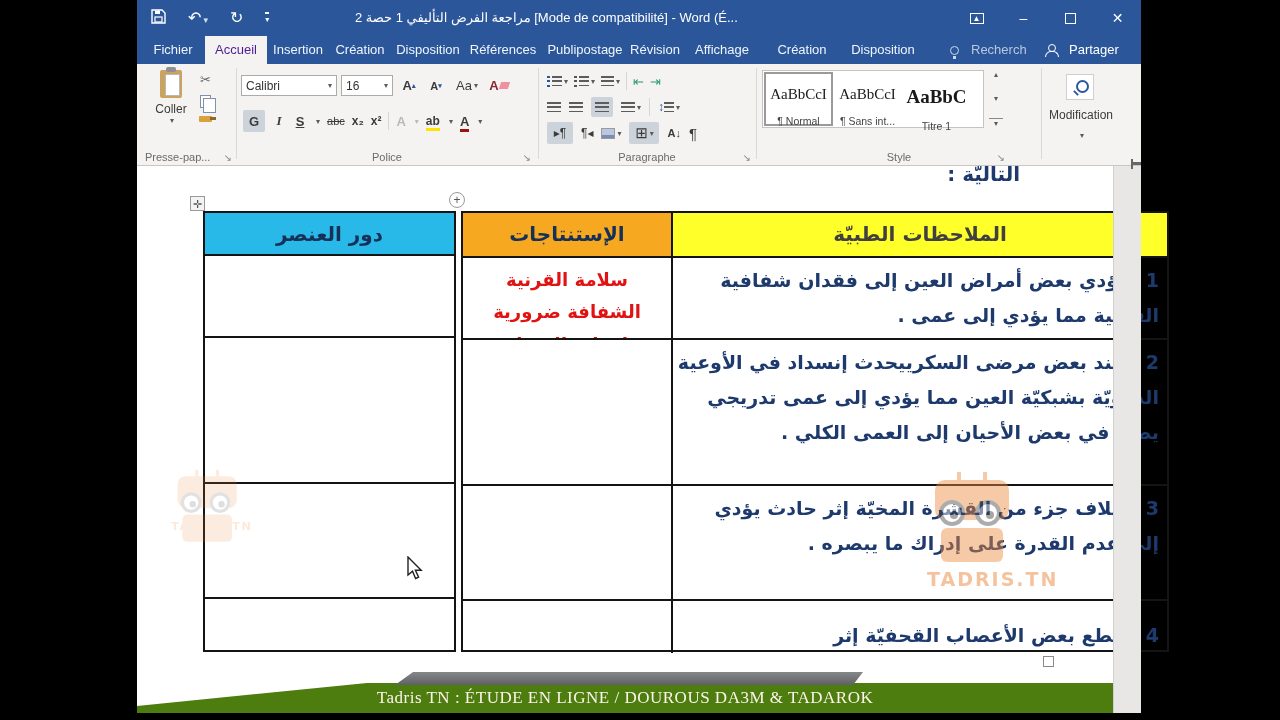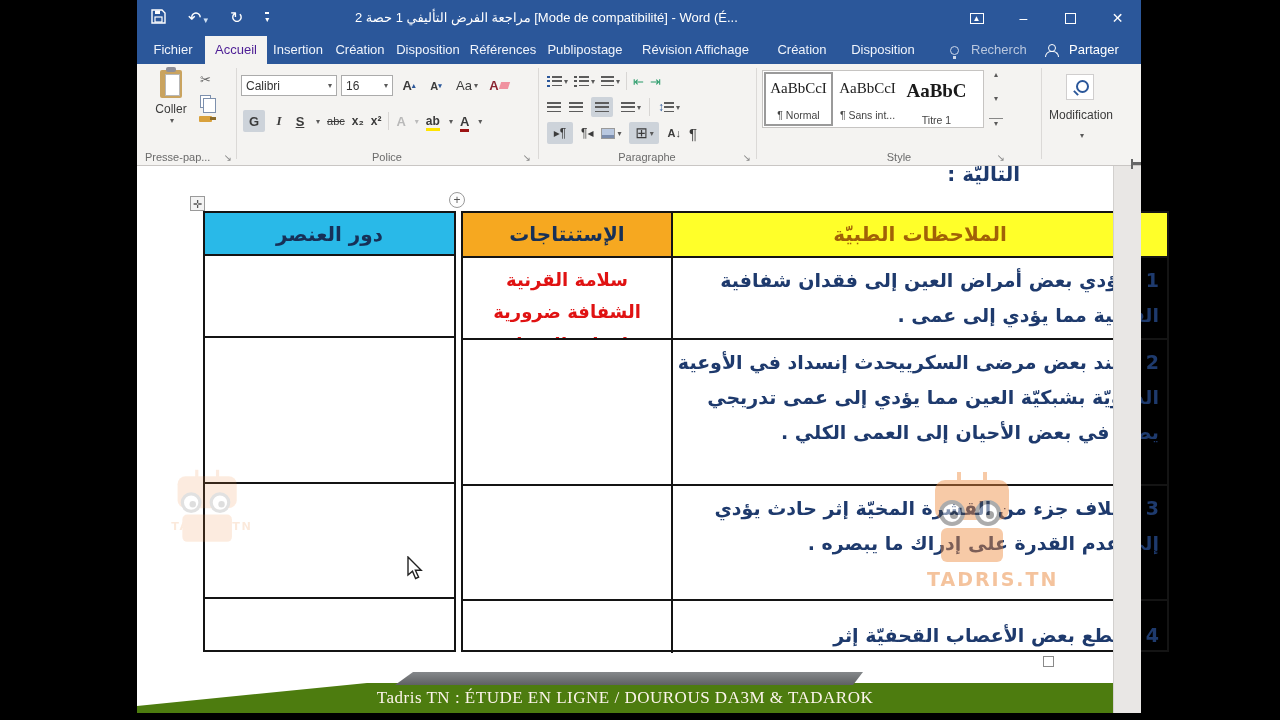--- a/index.html
+++ b/index.html
@@ -53,21 +53,21 @@
   .loupe::before { content:""; position:absolute; left:3px; top:0; width:9px; height:9px; border:2px solid #2b579a; border-radius:50%; }
   .loupe::after { content:""; position:absolute; left:0; bottom:0; width:6px; height:2px; background:#2b579a; transform:rotate(45deg); }
   .clipicon { position:relative; width:22px; height:28px; background:#c9a35f; border-radius:2px; }
   .clipicon::before { content:""; position:absolute; left:6px; top:-3px; width:10px; height:5px; background:#8f8f98; border-radius:2px; }
   .clipicon::after { content:""; position:absolute; left:5px; top:4px; width:13px; height:20px; background:#fff; border:1px solid #b8b8b8; }
   .copyic { position:relative; width:11px; height:13px; border:1.3px solid #7d90ad; background:#fff; }
   .copyic::before { content:""; position:absolute; left:2px; top:2px; width:11px; height:13px; border:1.3px solid #7d90ad; background:#fff; }
   .paintic { width:13px; height:6px; background:#d9a13c; border-radius:1px; position:relative; }
   .paintic::after { content:""; position:absolute; right:-4px; top:1px; width:6px; height:3px; background:#8a6a2a; }
   .shadeic { display:inline-block; width:14px; height:11px; background:linear-gradient(#b9c8e0 70%,#7b8dad 70%); border:1px solid #9a9a9a; }
-  .stylecard { width:69px; height:50px; text-align:center; padding-top:6px; }
+  .stylecard { width:69px; height:50px; text-align:center; padding-top:12px; }
   .stylecard .pv { font-size:15px; color:#1a1a1a; font-family:"Liberation Serif",serif; }
   .stylecard .nm { font-size:10.5px; color:#444; margin-top:12px; }
   .ubar { box-shadow:0 3px 0 0 currentColor; }
 
   
   #doc { position:absolute; left:0; top:166px; width:976px; height:517px; background:#fff; overflow:visible; z-index:1; }
   .ar { font-family:"DejaVu Sans", sans-serif; font-weight:bold; direction:rtl; }
   #intro { position:absolute; right:93px; top:-4px; font-size:20px; color:#1e3a6d; }
   .tblbox { position:absolute; border:2px solid #141414; }
   .hcell { height:43px; border-bottom:2px solid #141414; text-align:center; line-height:42px; font-size:20px; }
@@ -137,21 +137,21 @@
   </div>
 
   <div id="tabrow">
     <span class="tab" style="left:8px;width:56px;">Fichier</span>
     <span class="tab active" style="left:68px;width:62px;">Accueil</span>
     <span class="tab" style="left:130px;width:62px;">Insertion</span>
     <span class="tab" style="left:192px;width:62px;">Création</span>
     <span class="tab" style="left:254px;width:74px;">Disposition</span>
     <span class="tab" style="left:328px;width:76px;">Références</span>
     <span class="tab" style="left:404px;width:88px;">Publipostage</span>
-    <span class="tab" style="left:500px;width:60px;">Révision</span>
+    <span class="tab" style="left:488px;width:60px;">Révision</span>
     <span class="tab" style="left:552px;width:66px;">Affichage</span>
     <span class="tab" style="left:630px;width:70px;">Création</span>
     <span class="tab" style="left:704px;width:84px;">Disposition</span>
     <span class="tr-item" style="left:813px;color:#b9c7de;">
       <span class="bulb"></span>
       <span>Recherch</span>
     </span>
     <span class="tr-item" style="left:908px;color:#fff;">
       <span class="person"></span>
       <span>Partager</span>
@@ -358,21 +358,21 @@
       <div class="hcell ar" style="background:#29b9e8;color:#173057;">دور العنصر</div>
       <div class="trow" style="height:82px;"></div>
       <div class="trow" style="height:146px;"></div>
       <div class="trow" style="height:115px;"></div>
       <div class="trow last" style="height:46px;"></div>
     </div>
 
     <div class="tblbox" style="left:324px;top:45px;width:708px;height:441px;">
       <div style="display:grid;grid-template-columns:210px 1fr;direction:ltr;border-bottom:2px solid #141414;">
         <div class="hcell ar c-concl" style="background:#f6a820;color:#173057;border-bottom:none;">الإستنتاجات</div>
-        <div class="hcell ar" style="background:#ffff29;color:#a16207;border-bottom:none;">الملاحظات الطبيّة</div>
+        <div class="hcell ar" style="background:#ffff29;color:#404040;border-bottom:none;">الملاحظات الطبيّة</div>
       </div>
       <div class="trow" style="grid-template-columns:210px 1fr;height:82px;">
         <div class="c-concl">
             <div class="ar concl-text">سلامة القرنية الشفافة ضرورية لعملية الإبصار</div>
           </div>
         <div>
             <div class="ar obs-text">1 . تؤدي بعض أمراض العين إلى فقدان شفافية القرنية مما يؤدي إلى عمى .</div>
           </div>
       </div>
       <div class="trow" style="grid-template-columns:210px 1fr;height:146px;">

